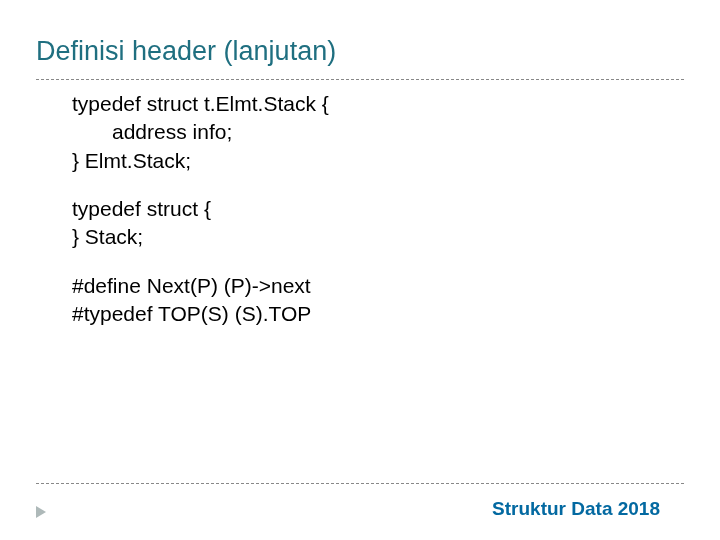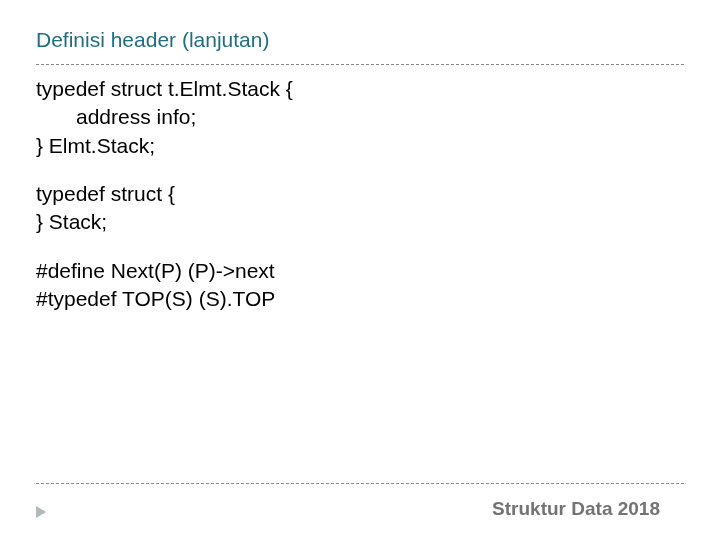--- a/index.html
+++ b/index.html
@@ -14,53 +14,54 @@
     box-sizing: border-box;
   }
   .slide {
     padding: 20px 36px 0 36px;
     box-sizing: border-box;
     height: 100%;
     position: relative;
   }
   .title {
     color: #1f6f80;
-    font-size: 21px;
+    font-size: 27px;
     font-weight: 400;
-    margin: 8px 0 6px 0;
+    margin: 16px 0 6px 0;
     padding-bottom: 6px;
   }
   .divider-top {
     border-bottom: 1px dashed #888;
     margin: 0 0 10px 0;
   }
   .content {
     font-size: 21px;
     line-height: 1.35;
     color: #000;
   }
   .block {
     margin-bottom: 20px;
+    margin-left: 36px;
   }
   .indent {
     padding-left: 40px;
     display: block;
   }
   .divider-bottom {
     position: absolute;
     left: 36px;
     right: 36px;
     bottom: 56px;
     border-bottom: 1px dashed #888;
   }
   .footer {
     position: absolute;
     right: 60px;
     bottom: 20px;
-    color: #737373;
+    color: #0369a1;
     font-size: 19px;
     font-weight: bold;
   }
   .arrow {
     position: absolute;
     left: 36px;
     bottom: 22px;
     width: 0;
     height: 0;
     border-top: 6px solid transparent;

